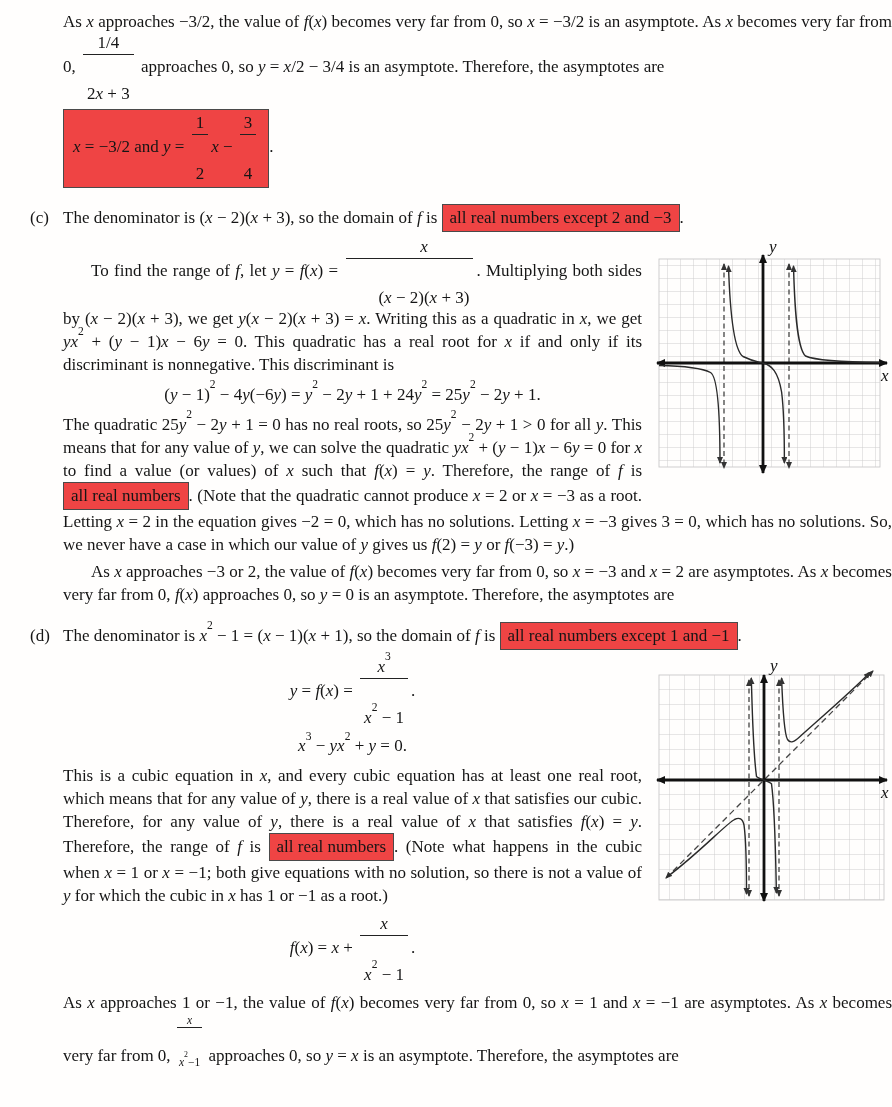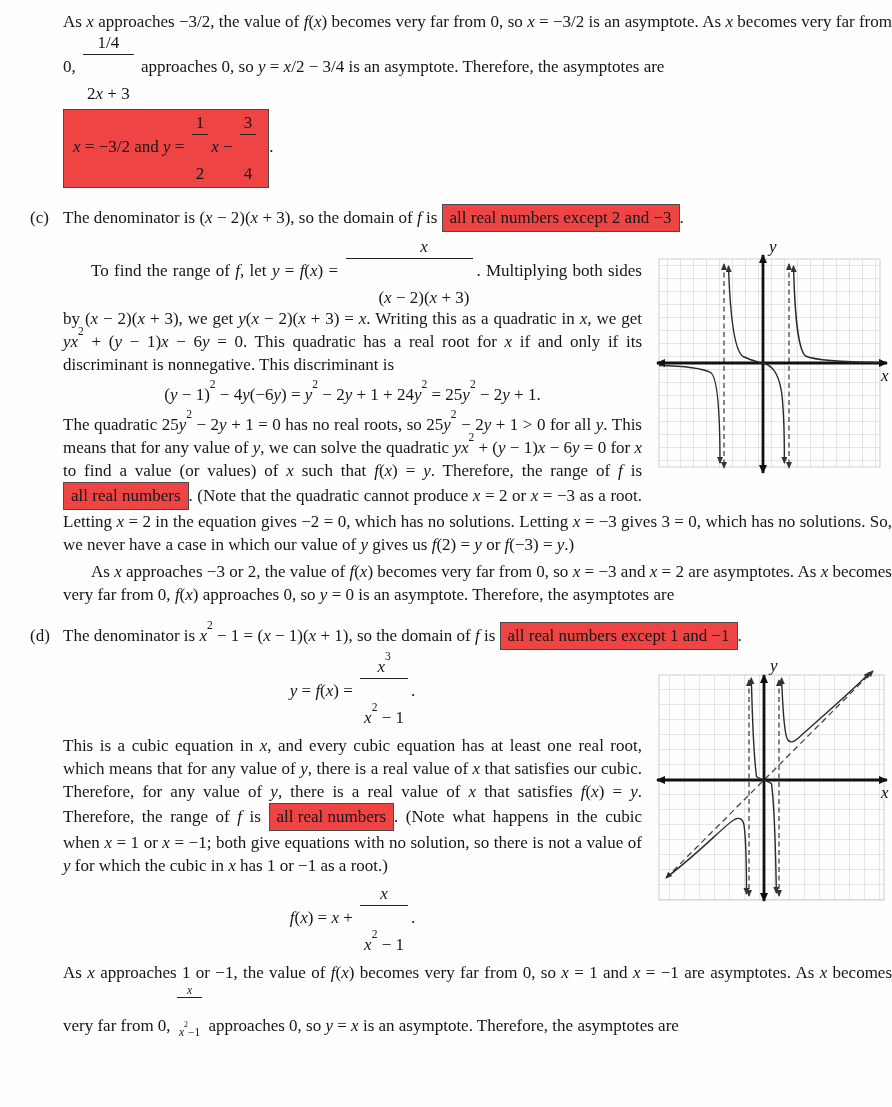--- a/index.html
+++ b/index.html
@@ -120,20 +120,21 @@
         <line x1="3" y1="121" x2="233" y2="121" stroke="#111" stroke-width="2.8" marker-start="url(#g2b)" marker-end="url(#g2b)"></line>
         <line x1="110" y1="16" x2="110" y2="242" stroke="#111" stroke-width="2.8" marker-start="url(#g2b)" marker-end="url(#g2b)"></line>
         <path d="M 13 218 C 45 194 72 165 80.5 160.5 C 85.5 158 88.5 159.5 90 166 C 92 180 92.5 212 92.5 235" fill="none" stroke="#2a2a2a" stroke-width="1.4" marker-end="url(#g2s)"></path>
         <path d="M 97.3 19 C 98.3 52 99 92 102.5 117.5 C 105.5 120.6 114.5 121.6 117.5 124.8 C 121 150 121.6 196 122.4 234" fill="none" stroke="#2a2a2a" stroke-width="1.4" marker-start="url(#g2s)" marker-end="url(#g2s)"></path>
         <path d="M 127.6 19 C 128.6 47 130 74.5 133.5 80.5 C 136.5 85 140.5 82.5 145.5 78 C 166 59.5 198 32 216 13.5" fill="none" stroke="#2a2a2a" stroke-width="1.4" marker-start="url(#g2s)" marker-end="url(#g2s)"></path>
         <text x="116" y="12" font-family="Liberation Serif, serif" font-style="italic" font-size="17" fill="#111">y</text>
         <text x="227" y="139" font-family="Liberation Serif, serif" font-style="italic" font-size="17" fill="#111">x</text>
       </svg>
 
       <div class="display-eq"><i>y</i> = <i>f</i>(<i>x</i>) = <span class="frac"><span class="num"><i>x</i><sup>3</sup></span><span class="den"><i>x</i><sup>2</sup> − 1</span></span>.</div>
+      <div class="display-eq"><i>x</i><sup>3</sup> − <i>yx</i><sup>2</sup> + <i>y</i> = 0.</div>
       <p><span>This is a cubic equation in <i>x</i>, and every cubic equation has at least one real root, which means that for any value of <i>y</i>, there is a real value of <i>x</i> that satisfies our cubic. Therefore, for any value of <i>y</i>, there is a real value of <i>x</i> that satisfies <i>f</i>(<i>x</i>) = <i>y</i>.  Therefore, the range of <i>f</i> is </span><span class="answer-box inline">all real numbers</span><span>.  (Note what happens in the cubic when <i>x</i> = 1 or <i>x</i> = −1; both give equations with no solution, so there is not a value of <i>y</i> for which the cubic in <i>x</i> has 1 or −1 as a root.)</span></p>
       <div class="display-eq"><i>f</i>(<i>x</i>) = <i>x</i> + <span class="frac"><span class="num"><i>x</i></span><span class="den"><i>x</i><sup>2</sup> − 1</span></span>.</div>
       <p>As <i>x</i> approaches 1 or −1, the value of <i>f</i>(<i>x</i>) becomes very far from 0, so <i>x</i> = 1 and <i>x</i> = −1 are asymptotes. As <i>x</i> becomes very far from 0, <span class="frac small"><span class="num"><i>x</i></span><span class="den"><i>x</i><sup>2</sup>−1</span></span> approaches 0, so <i>y</i> = <i>x</i> is an asymptote.  Therefore, the asymptotes are</p>
       <div class="clear"></div>
     </div>
   </section>
 
 </div>
 
 </body></html>

